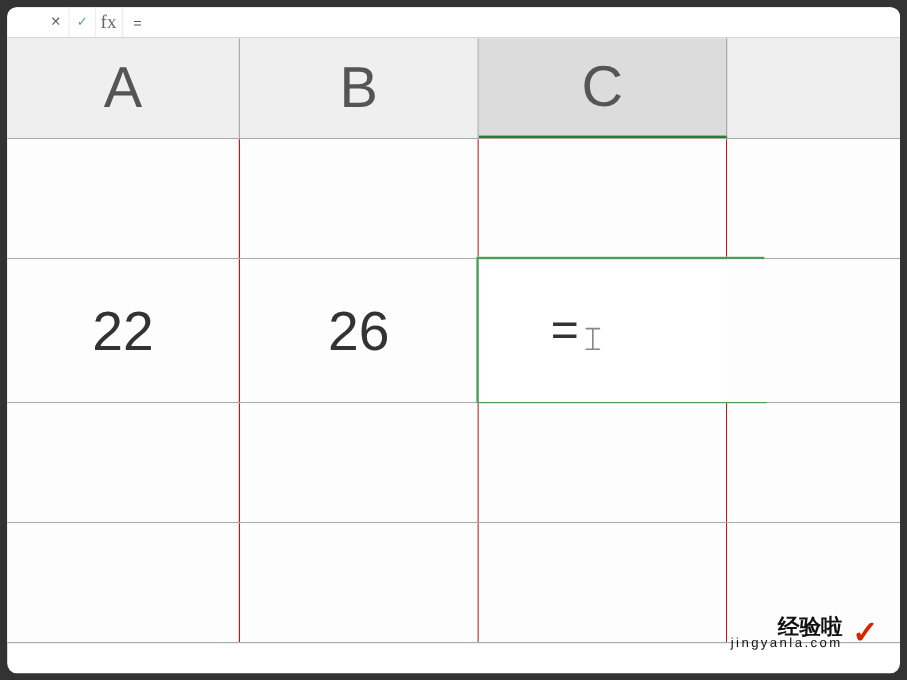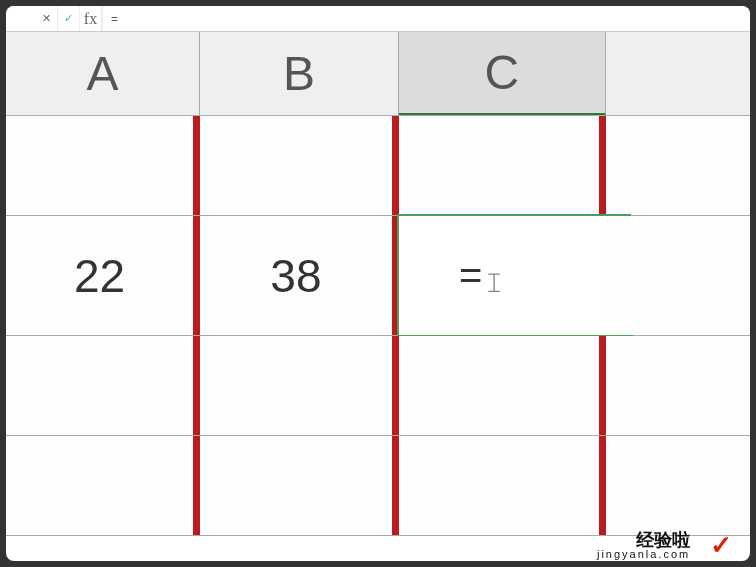--- a/index.html
+++ b/index.html
@@ -86,21 +86,21 @@
     }
     .row {
       display: flex;
       border-bottom: 1px solid #aaa;
     }
     .row.r1 { height: 100px; }
     .row.r2 { height: 120px; }
     .row.r3 { height: 100px; }
     .row.r4 { height: 100px; }
     .cell {
-      border-right: 7px solid #b91c1c;
+      border-right: 1px solid #b91c1c;
       display: flex;
       align-items: center;
       justify-content: center;
       font-size: 46px;
       font-weight: 300;
       color: #333;
       position: relative;
       background: #fdfdfd;
     }
     .col-a { width: 195px; }
@@ -133,25 +133,25 @@
     }
     .cursor-ibeam {
       margin-left: 2px;
       color: #888;
       font-size: 28px;
       position: relative;
       top: 8px;
     }
     .watermark {
       position: absolute;
-      bottom: 0;
+      bottom: 18px;
       right: 18px;
       display: flex;
       align-items: center;
-      gap: 20px;
+      gap: 8px;
     }
     .watermark-text {
       display: flex;
       flex-direction: column;
       align-items: flex-end;
       line-height: 1;
     }
     .wm-top {
       font-size: 18px;
       font-weight: bold;
@@ -193,21 +193,21 @@
 
     <div class="row r1">
       <div class="cell col-a"></div>
       <div class="cell col-b"></div>
       <div class="cell col-c"></div>
       <div class="cell col-d"></div>
     </div>
 
     <div class="row r2">
       <div class="cell col-a">22</div>
-      <div class="cell col-b">38</div>
+      <div class="cell col-b">26</div>
       <div class="cell col-c">
         <div class="editing-cell">
           <span>=</span>
           <span class="cursor-ibeam">𝙸</span>
         </div>
       </div>
       <div class="cell col-d"></div>
     </div>
 
     <div class="row r3">

